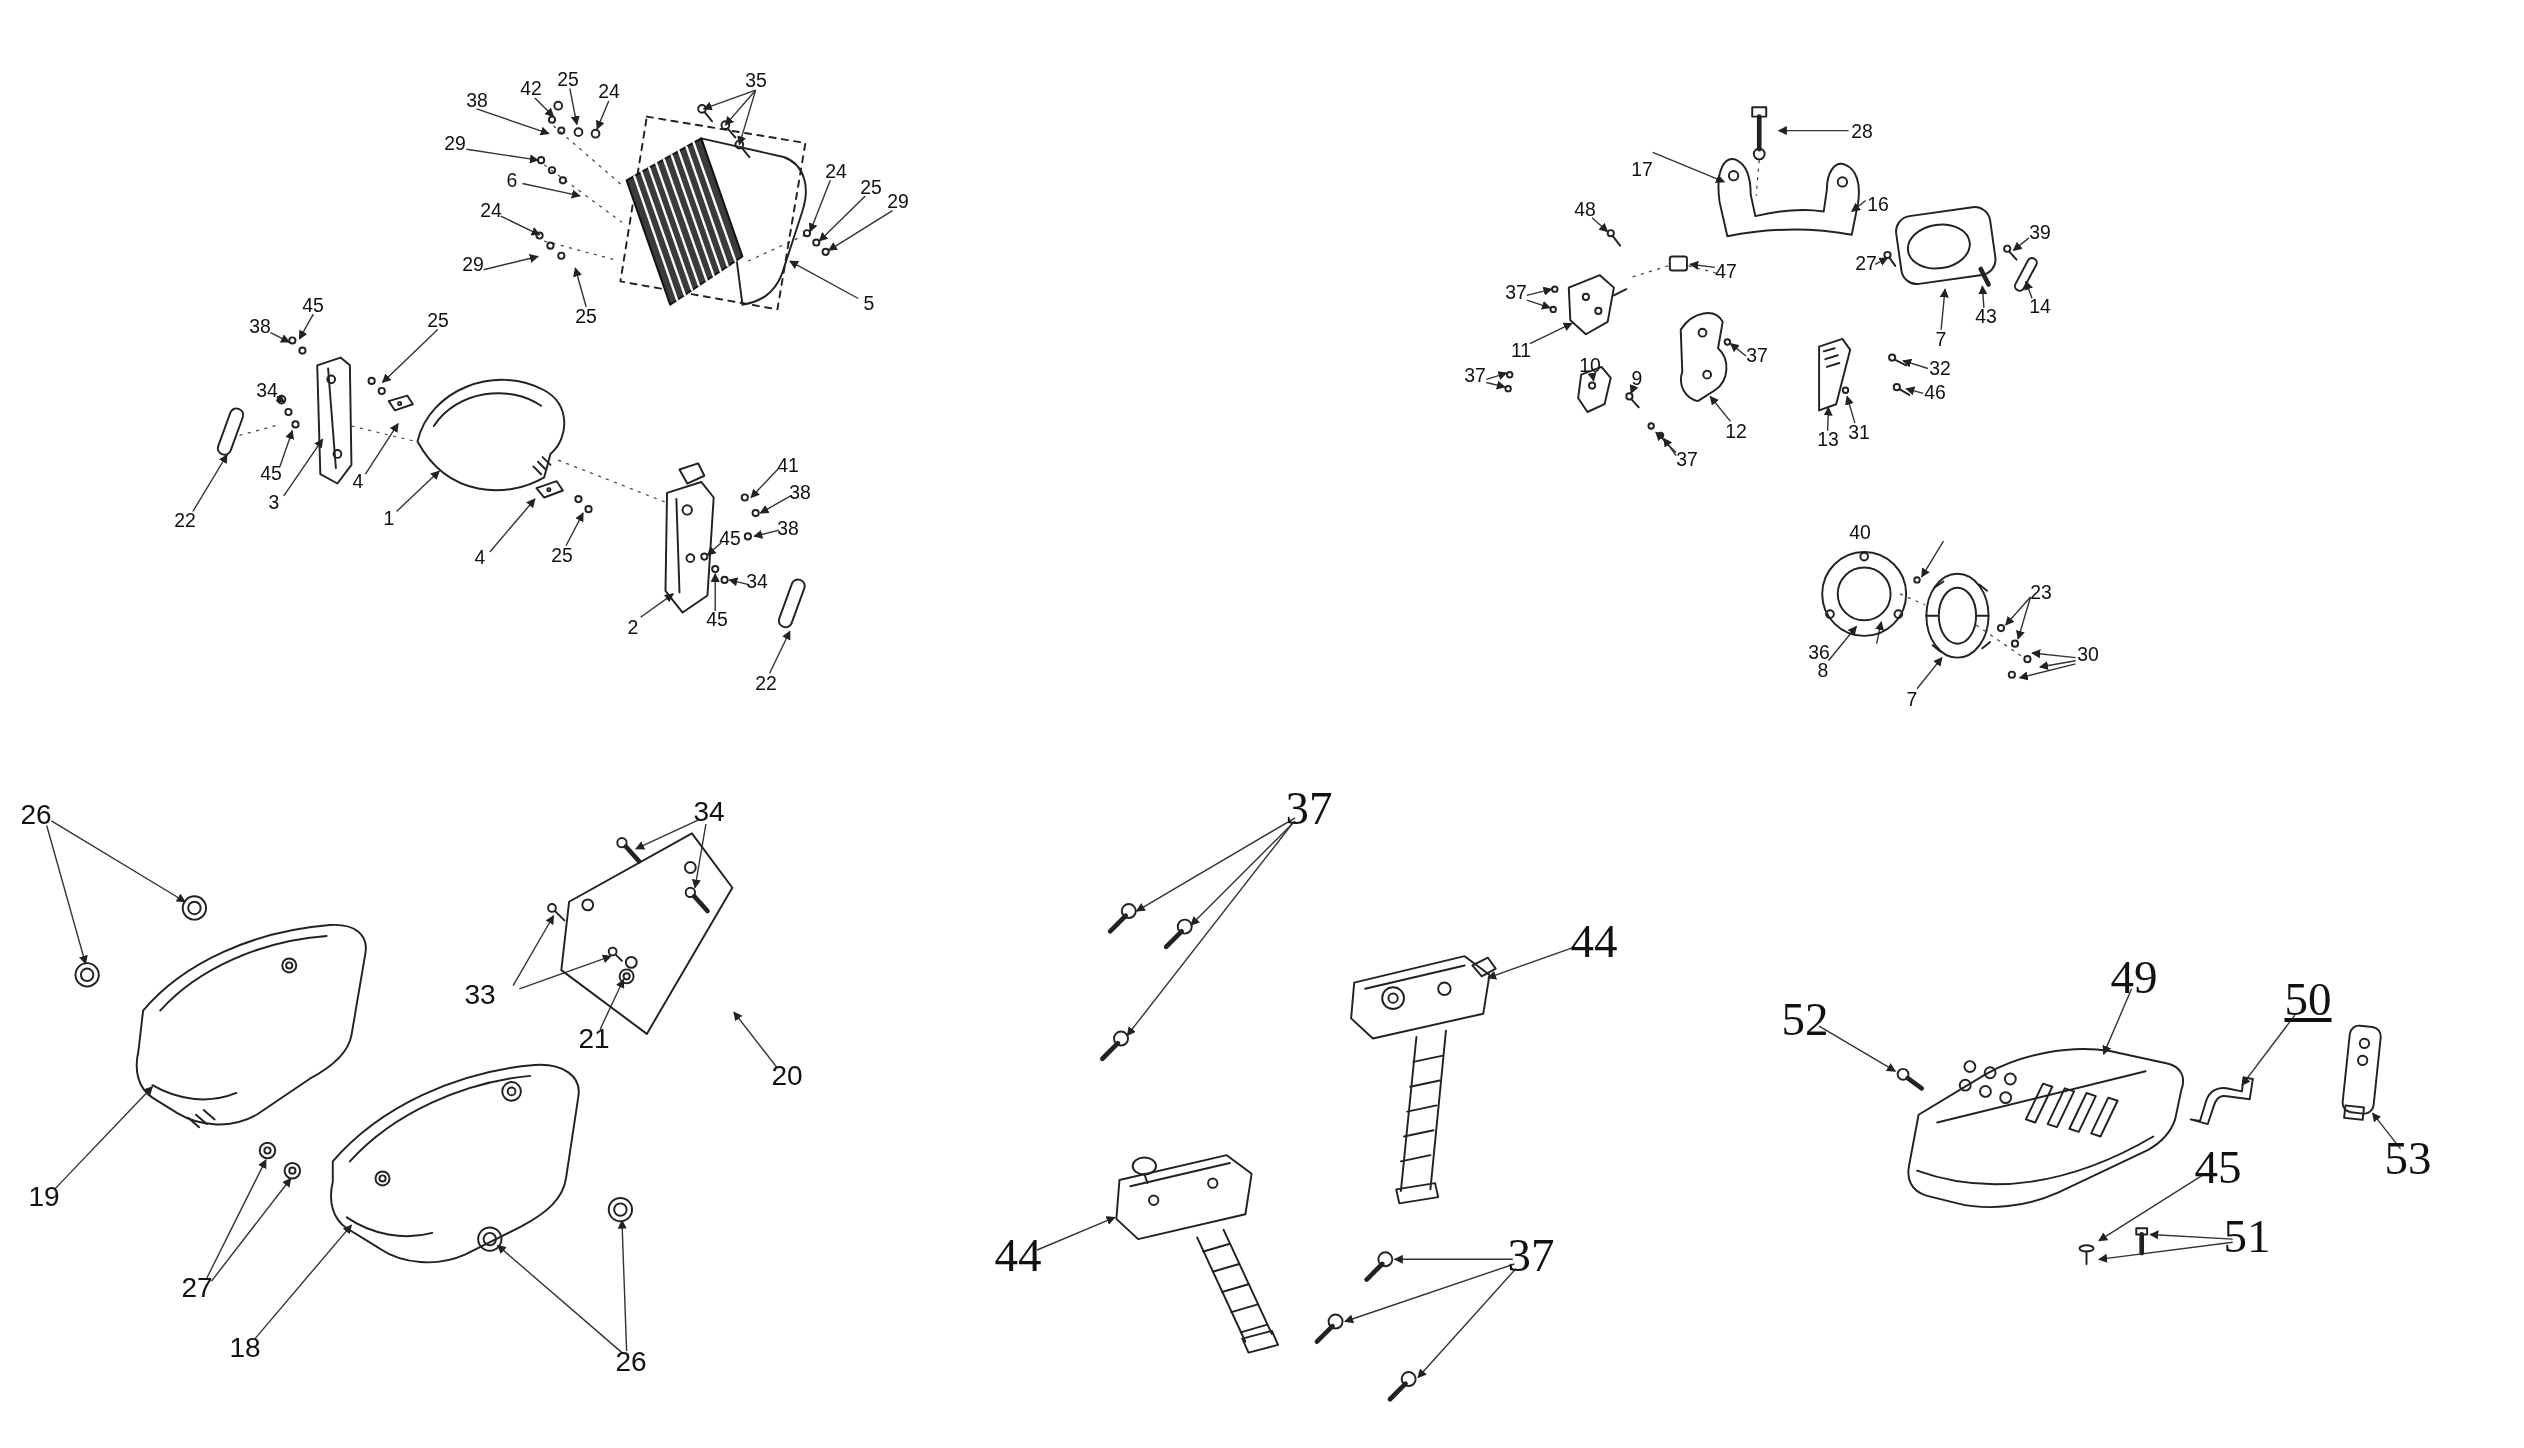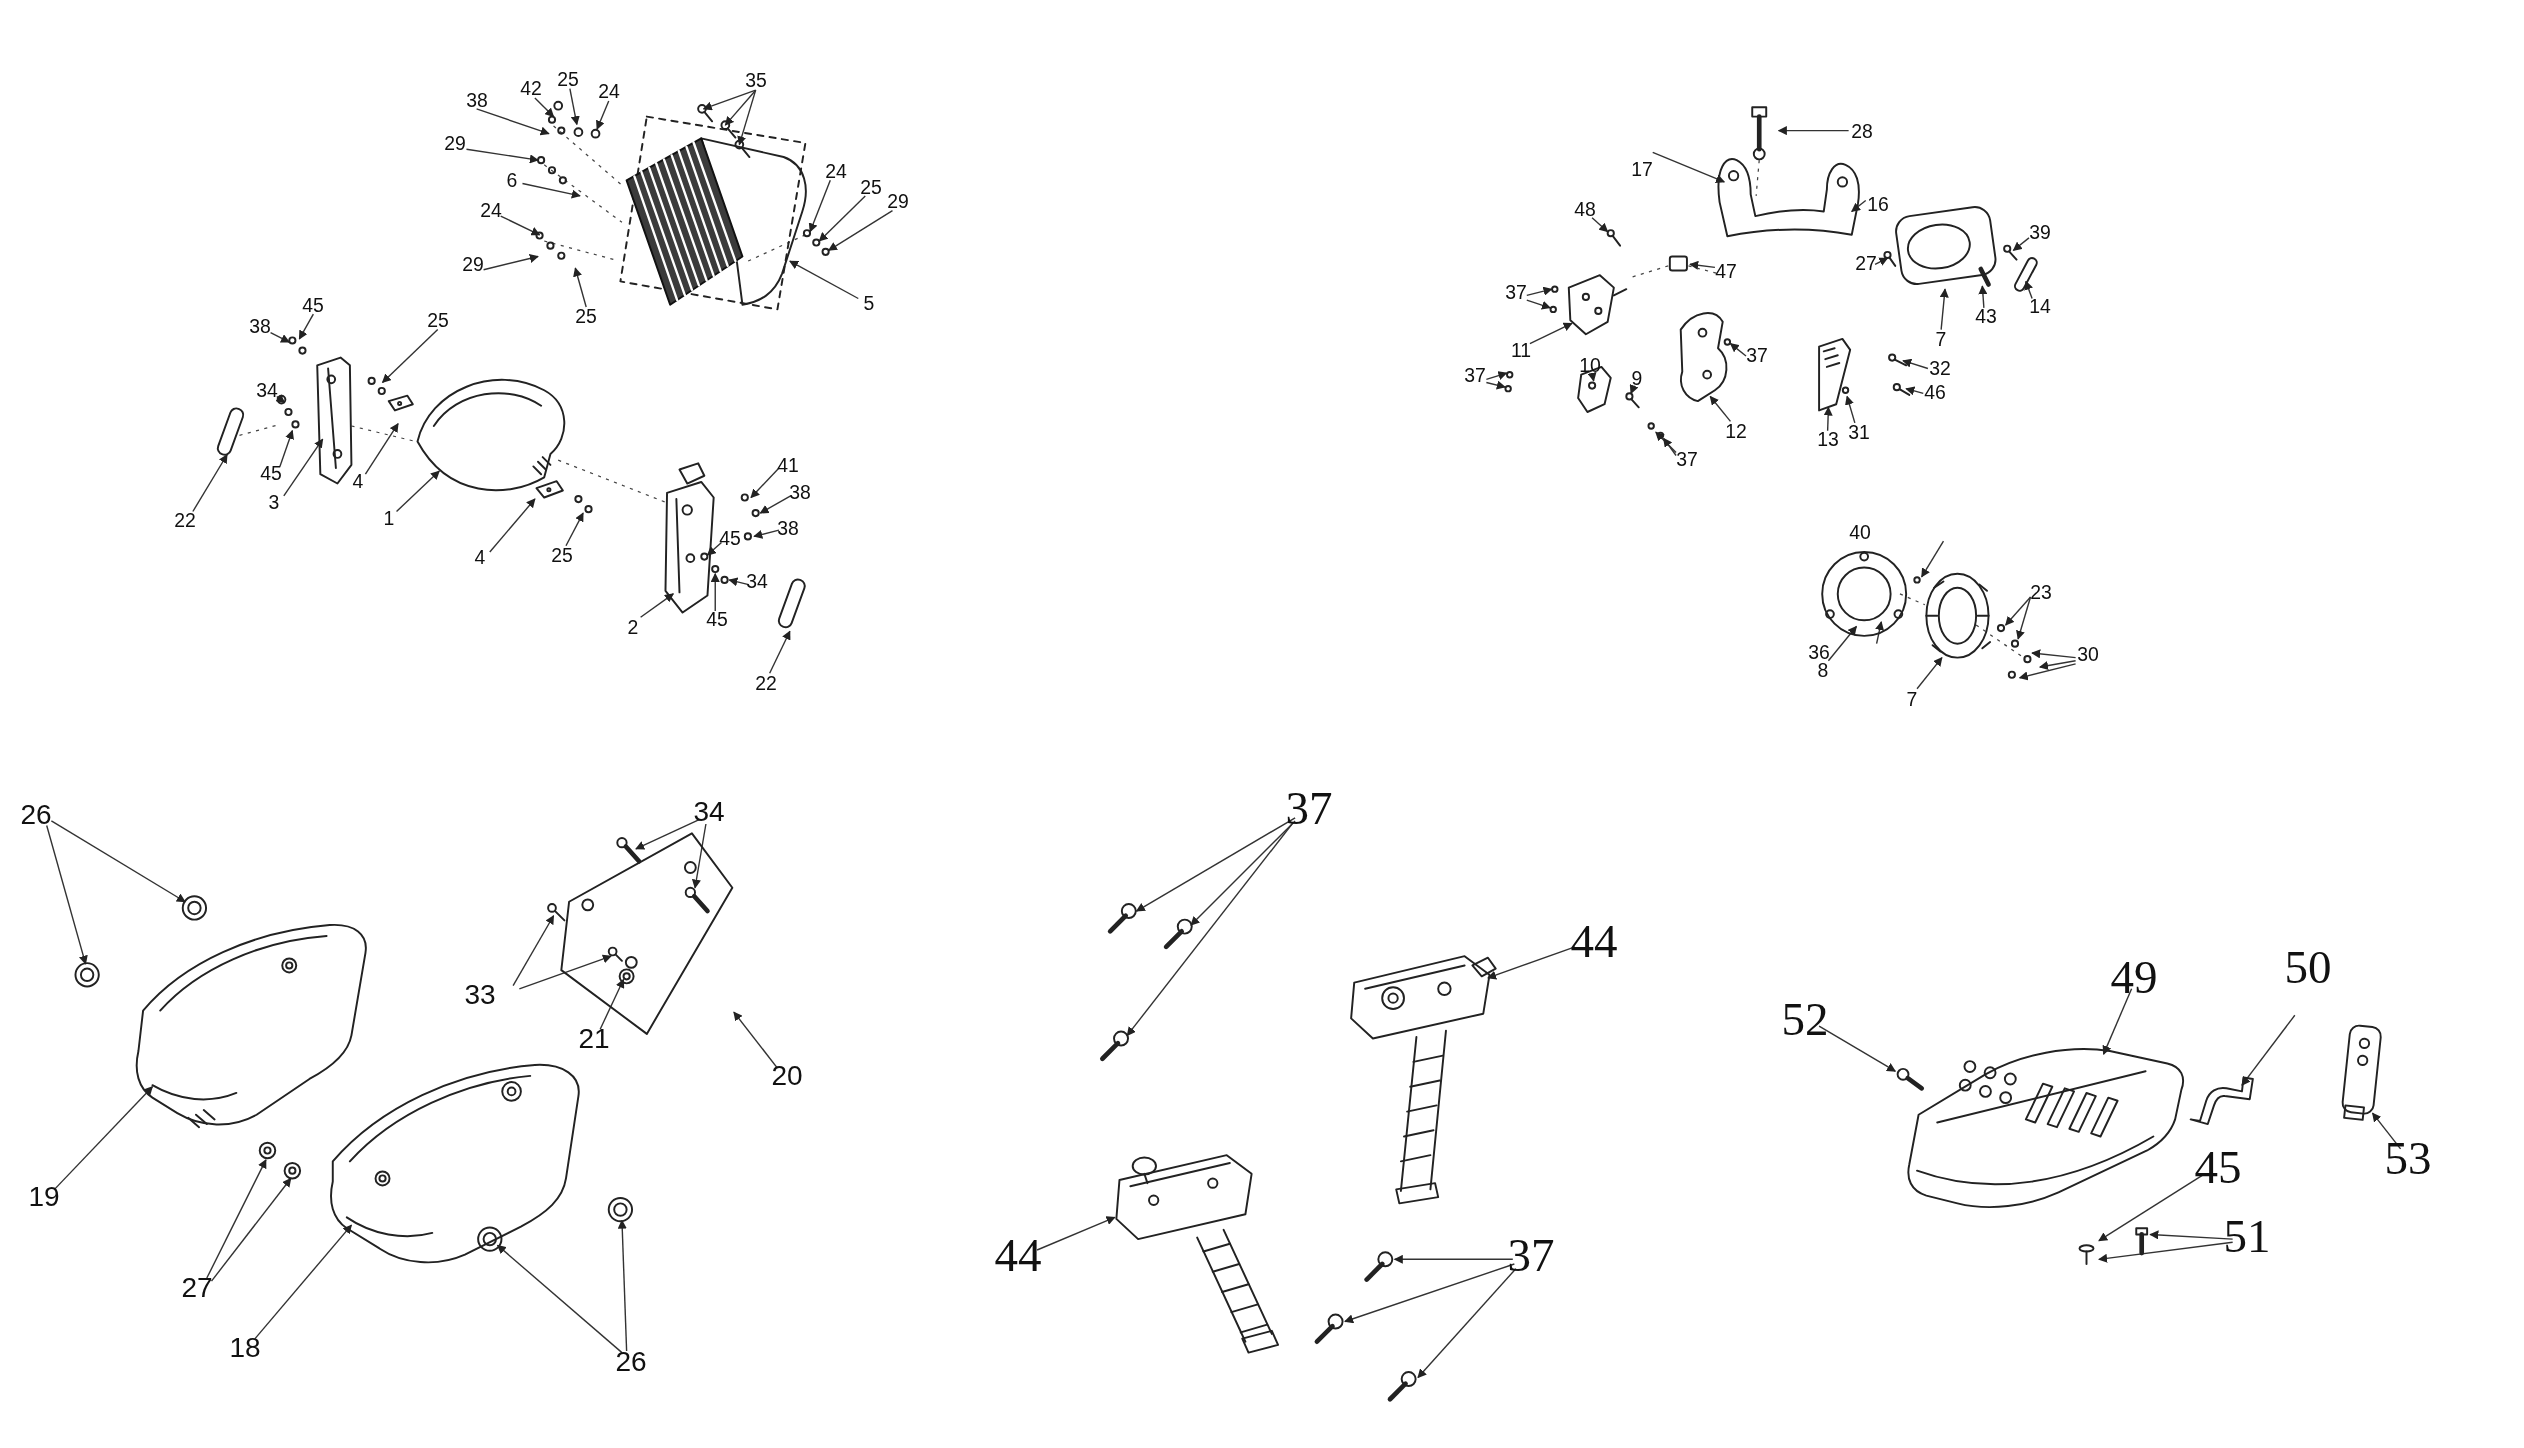--- a/index.html
+++ b/index.html
@@ -475,20 +475,20 @@
       <div class="callout md" style="left: 44px; top: 1197px;">19</div>
       <div class="callout md" style="left: 197px; top: 1288px;">27</div>
       <div class="callout md" style="left: 245px; top: 1348px;">18</div>
       <div class="callout md" style="left: 631px; top: 1362px;">26</div>
       <div class="callout lg" style="left: 1309px; top: 808px;">37</div>
       <div class="callout lg" style="left: 1594px; top: 941px;">44</div>
       <div class="callout lg" style="left: 1018px; top: 1255px;">44</div>
       <div class="callout lg" style="left: 1531px; top: 1255px;">37</div>
       <div class="callout lg" style="left: 1805px; top: 1019px;">52</div>
       <div class="callout lg" style="left: 2134px; top: 977px;">49</div>
-      <div class="callout lg" style="left: 2308px; top: 967px;">50</div>
+      <div class="callout lg" style="left: 2308px; top: 999px; text-decoration: underline;">50</div>
       <div class="callout lg" style="left: 2218px; top: 1167px;">45</div>
       <div class="callout lg" style="left: 2247px; top: 1236px;">51</div>
       <div class="callout lg" style="left: 2408px; top: 1158px;">53</div>
     </div>
 
 </div>
 
 
 </body></html>

